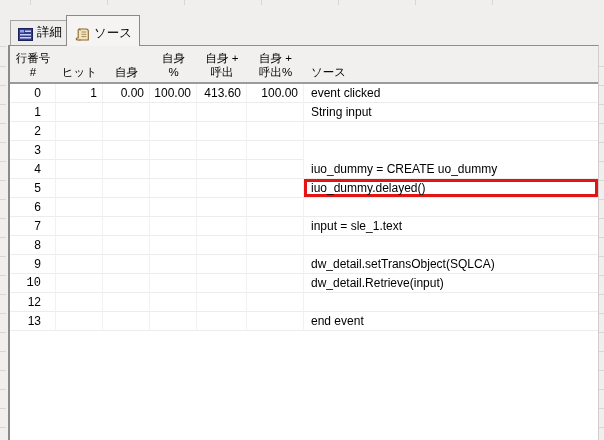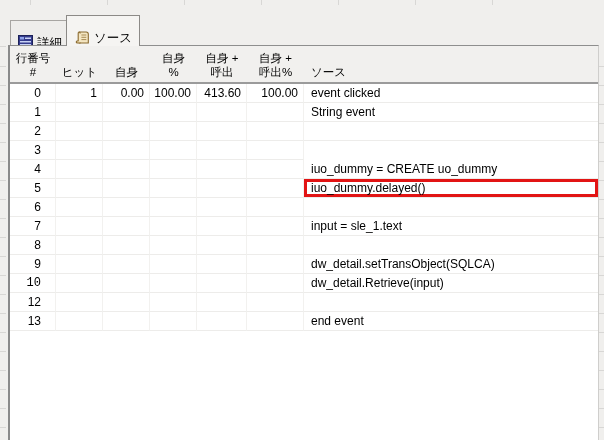--- a/index.html
+++ b/index.html
@@ -21,22 +21,22 @@
     position:absolute;left:0;top:40px;width:6px;height:400px;
     background:repeating-linear-gradient(to bottom,transparent 0 18px,#d8d7d5 18px 19px);
     background-position:0 8px;
   }
   .tick-right{
     position:absolute;left:599px;top:48px;width:5px;height:392px;
     background:repeating-linear-gradient(to bottom,transparent 0 18px,#d8d7d5 18px 19px);
   }
   
   .tab{
-    position:absolute;display:flex;align-items:flex-start;gap:4px;
-    padding:14px 7px;box-sizing:border-box;font-size:12.5px;white-space:nowrap;
+    position:absolute;display:flex;align-items:flex-end;gap:4px;
+    padding:4px 7px;box-sizing:border-box;font-size:12.5px;white-space:nowrap;
     cursor:default;
   }
   .tab-detail{
     left:10px;top:20px;height:25px;
     background:#eeedeb;border:1px solid #a7a5a2;border-bottom:none;
     z-index:1;
   }
   .tab-source{
     left:66px;top:15px;height:31px;
     background:#f5f4f2;border:1px solid #8c8a87;border-bottom:none;
@@ -130,21 +130,21 @@
           <div class="cell cnum" style="width: 57px;">100.00</div>
           <div class="cell csrc" style="width: 294px;">event clicked</div>
         </div>
         <div class="grow">
           <div class="cell cnum cline" style="width: 46px;">1</div>
           <div class="cell cnum" style="width: 47px;"></div>
           <div class="cell cnum" style="width: 47px;"></div>
           <div class="cell cnum" style="width: 47px;"></div>
           <div class="cell cnum" style="width: 50px;"></div>
           <div class="cell cnum" style="width: 57px;"></div>
-          <div class="cell csrc" style="width: 294px;">String event</div>
+          <div class="cell csrc" style="width: 294px;">String input</div>
         </div>
         <div class="grow">
           <div class="cell cnum cline" style="width: 46px;">2</div>
           <div class="cell cnum" style="width: 47px;"></div>
           <div class="cell cnum" style="width: 47px;"></div>
           <div class="cell cnum" style="width: 47px;"></div>
           <div class="cell cnum" style="width: 50px;"></div>
           <div class="cell cnum" style="width: 57px;"></div>
           <div class="cell csrc" style="width: 294px;"></div>
         </div>

